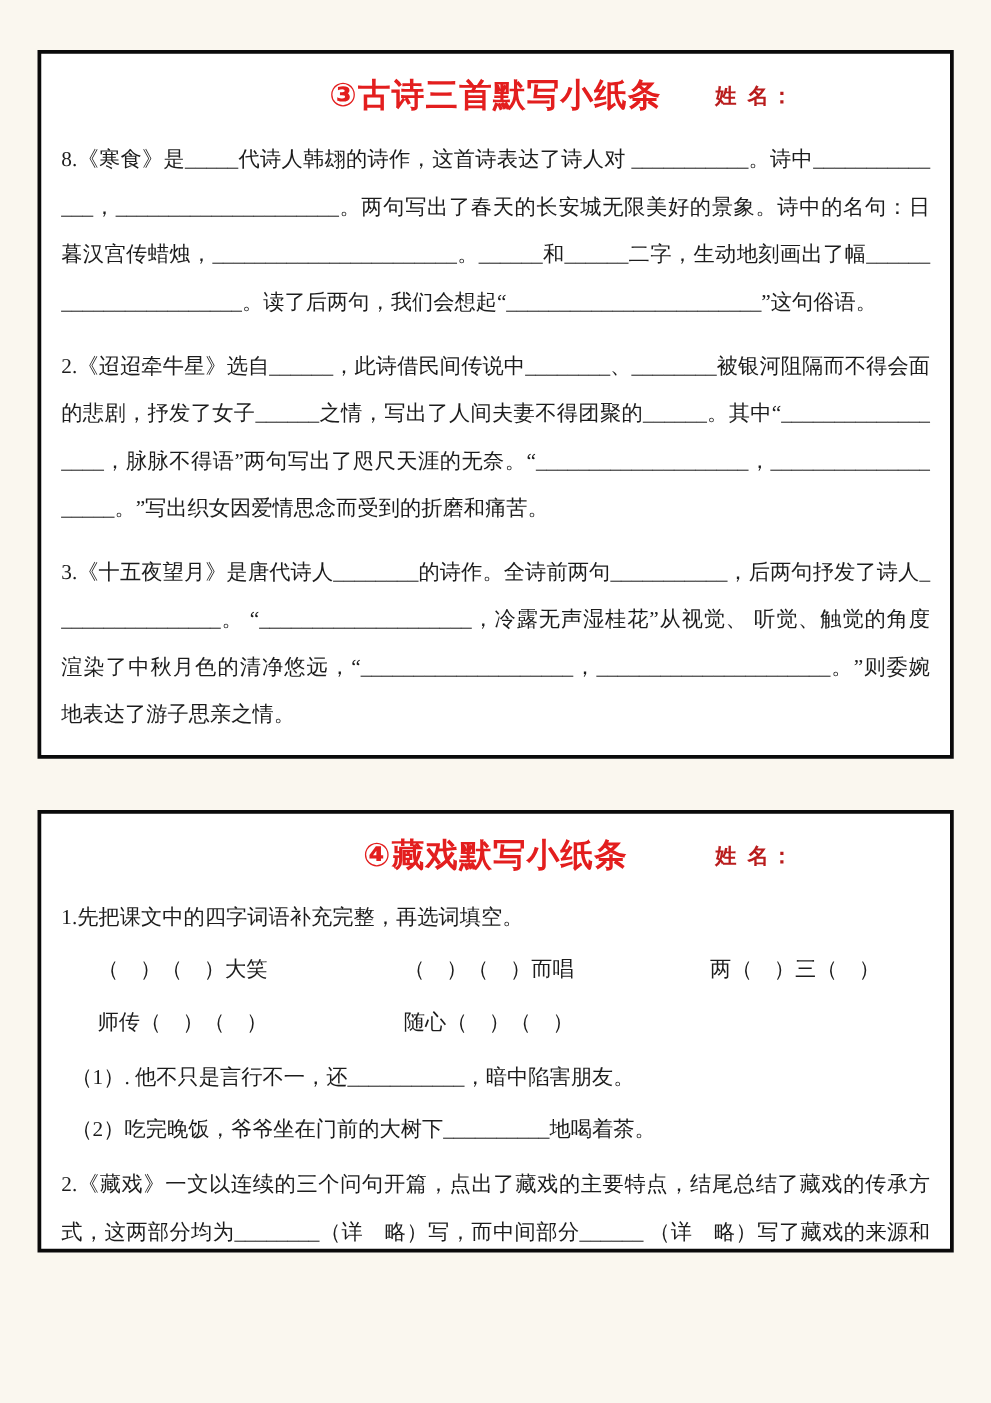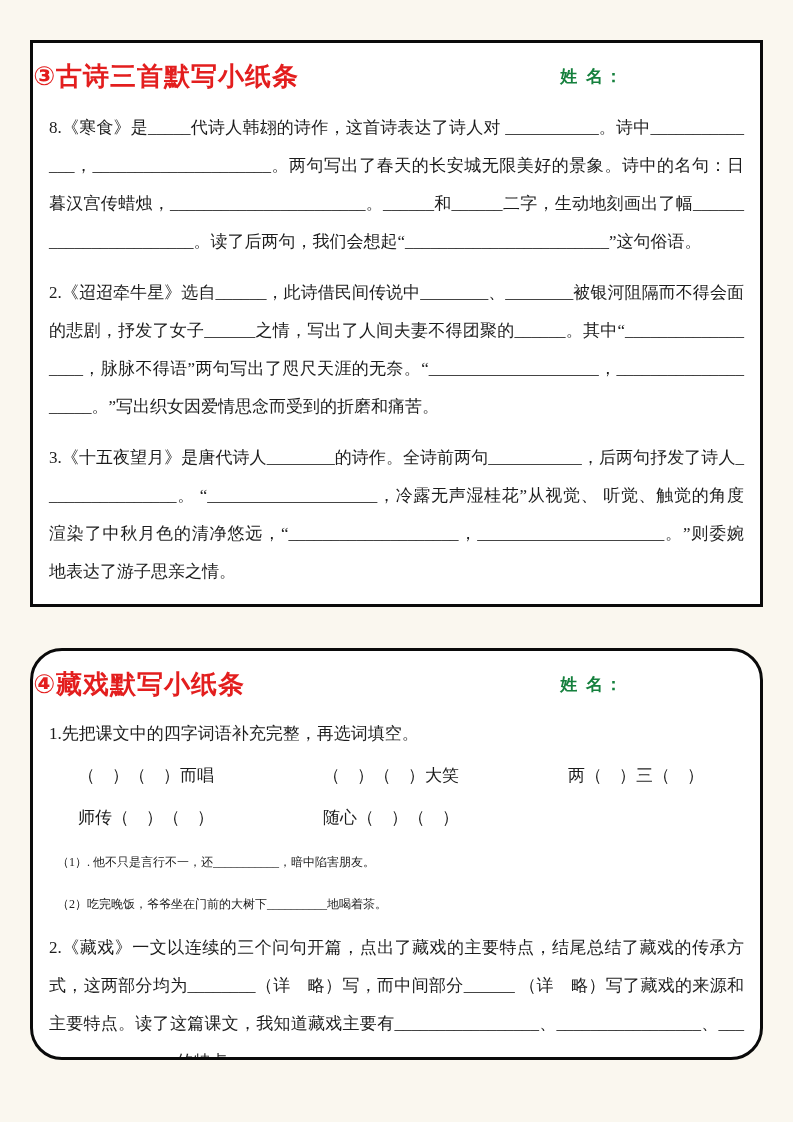--- a/index.html
+++ b/index.html
@@ -22,45 +22,44 @@
     border: 3px solid #0a0a0a;
     box-sizing: border-box;
     overflow: hidden;
   }
   .sheet--poems {
     top: 40px;
     height: 567px;
   }
   .sheet--opera {
     top: 648px;
-    height: 412px;
-    border-radius: 32px;
+    height: 354px;
   }
   .sheet-header {
     position: relative;
-    text-align: left;
+    text-align: center;
     margin-top: 16px;
     height: 34px;
   }
   .sheet-title {
     display: inline-block;
     font-family: "Liberation Sans", "DejaVu Sans", sans-serif;
     font-weight: bold;
     font-size: 26px;
     letter-spacing: 1px;
     color: #e31e1e;
   }
   .name-label {
     position: absolute;
     top: 6px;
-    right: 136px;
+    right: 124px;
     font-family: "Liberation Sans", "DejaVu Sans", sans-serif;
     font-weight: bold;
     font-size: 17px;
-    color: #15803d;
+    color: #b91c1c;
     letter-spacing: 2px;
   }
   .question {
     margin: 0 0 13px 0;
     padding: 0 16px;
     font-size: 17px;
     line-height: 38px;
     text-align: justify;
     word-break: break-all;
   }
@@ -78,21 +77,21 @@
     font-size: 17px;
     line-height: 42px;
     margin-bottom: 4px;
   }
   .word-grid span {
     white-space: nowrap;
   }
   .subq {
     margin: 0 0 4px 0;
     padding: 0 16px 0 24px;
-    font-size: 12px;
+    font-size: 17px;
     line-height: 38px;
   }
   .question--last {
     margin-top: 6px;
   }
 </style>
 </head>
 <body>
 
 <div class="sheet sheet--poems">
@@ -105,22 +104,22 @@
   <p class="question">3.《十五夜望月》是唐代诗人________的诗作。全诗前两句___________，后两句抒发了诗人________________。 “____________________，冷露无声湿桂花”从视觉、 听觉、触觉的角度渲染了中秋月色的清净悠远，“____________________，______________________。”则委婉地表达了游子思亲之情。</p>
 </div>
 
 <div class="sheet sheet--opera">
   <div class="sheet-header">
     <span class="sheet-title">④藏戏默写小纸条</span>
     <span class="name-label">姓 名：</span>
   </div>
   <p class="question intro">1.先把课文中的四字词语补充完整，再选词填空。</p>
   <div class="word-grid">
+    <span>（　）（　）大笑</span>
     <span>（　）（　）而唱</span>
-    <span>（　）（　）大笑</span>
     <span>两（　）三（　）</span>
     <span>师传（　）（　）</span>
     <span>随心（　）（　）</span>
   </div>
   <p class="subq">（1）. 他不只是言行不一，还___________，暗中陷害朋友。</p>
   <p class="subq">（2）吃完晚饭，爷爷坐在门前的大树下__________地喝着茶。</p>
   <p class="question question--last">2.《藏戏》一文以连续的三个问句开篇，点出了藏戏的主要特点，结尾总结了藏戏的传承方式，这两部分均为________（详　略）写，而中间部分______ （详　略）写了藏戏的来源和主要特点。读了这篇课文，我知道藏戏主要有_________________、_________________、__________________的特点。</p>
 </div>
 
 </body></html>

